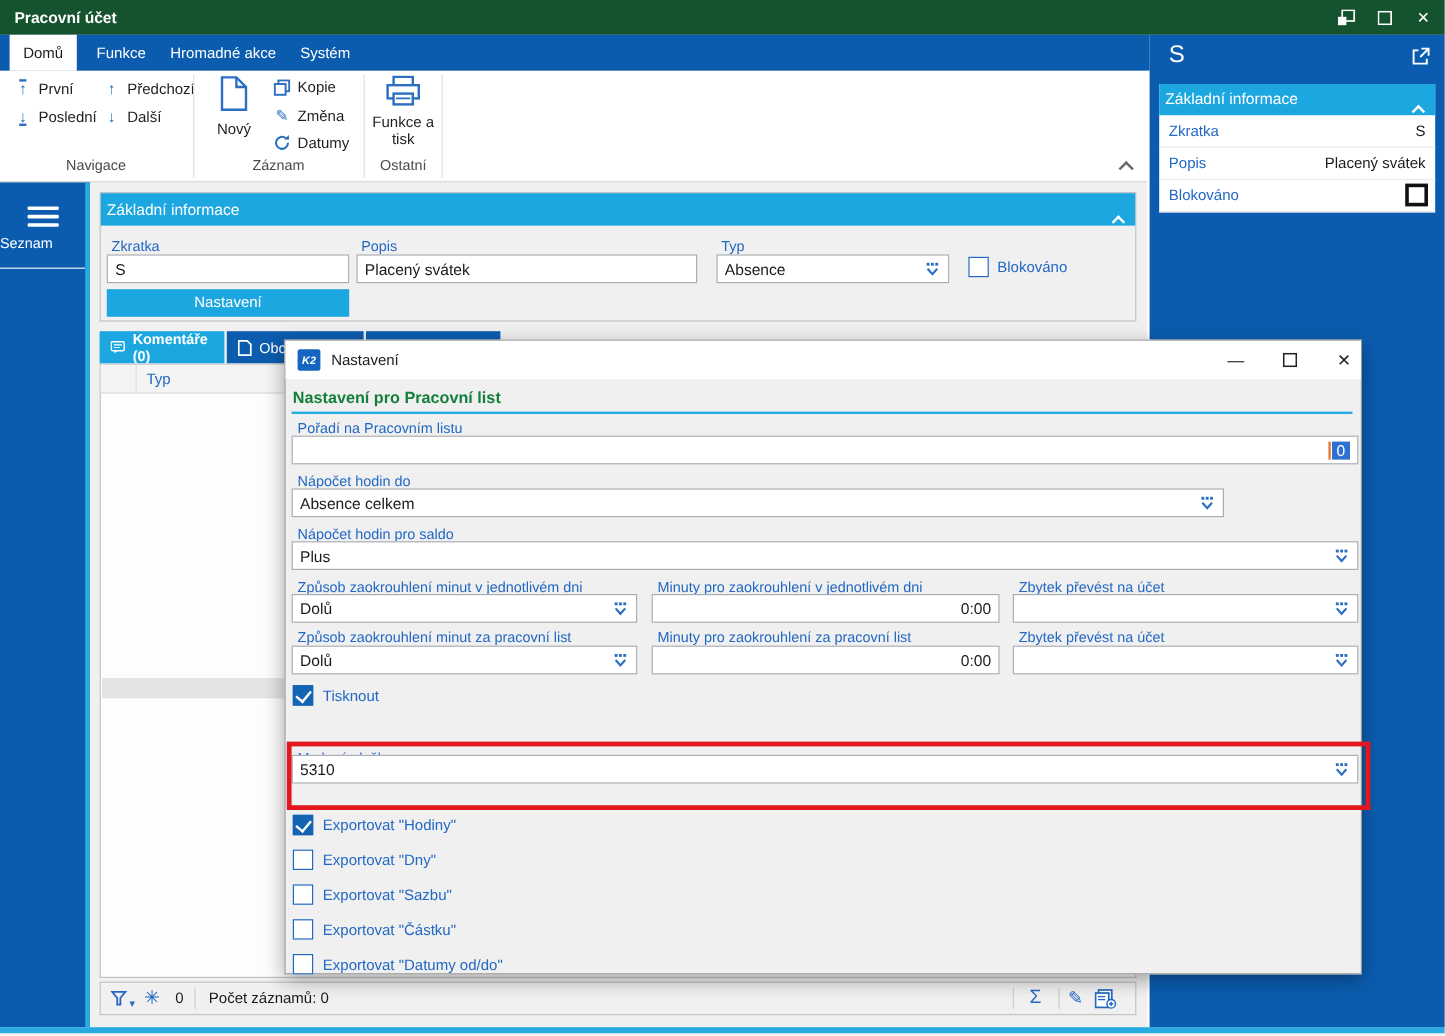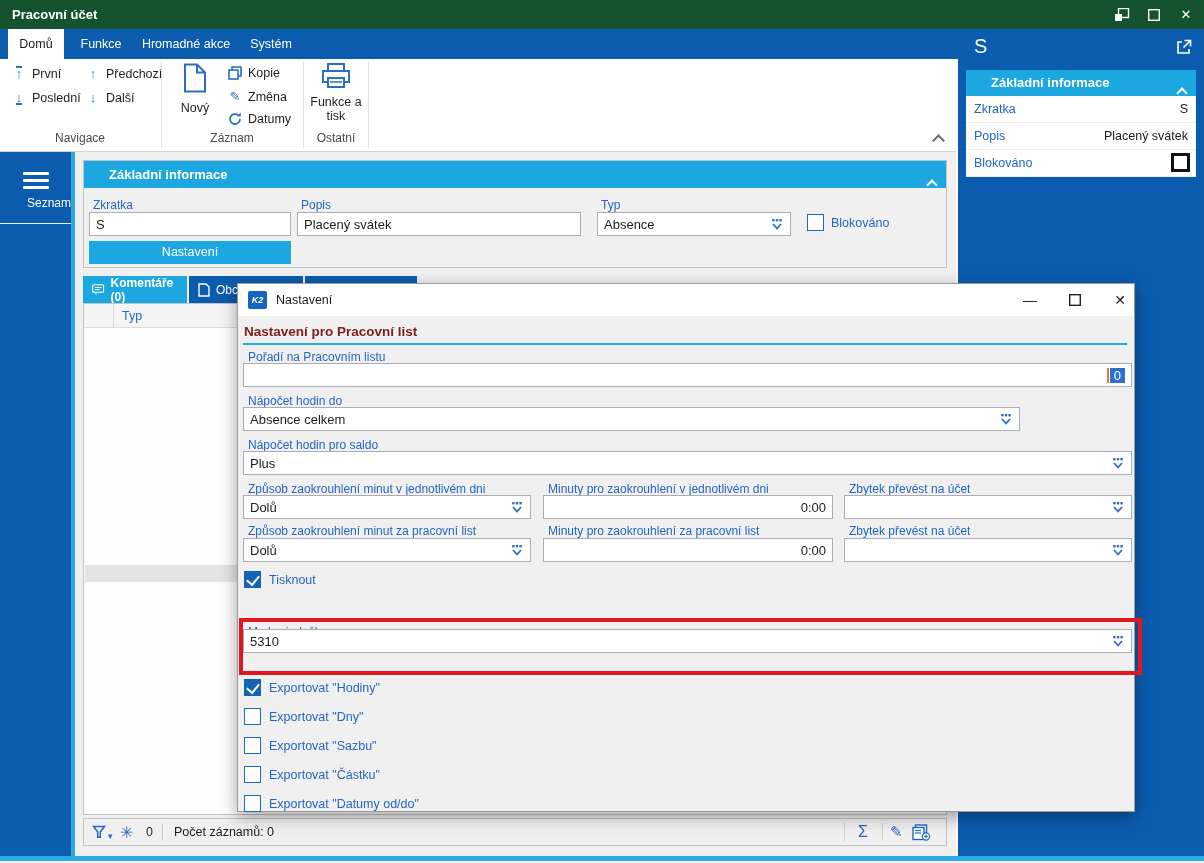--- a/index.html
+++ b/index.html
@@ -25,42 +25,42 @@
   .smallbtn .ic { color:#2a6fc2; font-size:13px; width:14px; text-align:center; }
   .bar-top { border-top:2px solid #2a6fc2; line-height:11px; display:inline-block; padding-top:0px; }
   .bar-bot { border-bottom:2px solid #2a6fc2; line-height:11px; display:inline-block; }
   .bigbtn { position:absolute; display:flex; flex-direction:column; align-items:center; font-size:12.5px; color:#1f1f1f; text-align:center; cursor:default; }
   .grouplabel { position:absolute; top:72px; font-size:12px; color:#4a4a4a; text-align:center; }
   .ribbon-chevron { position:absolute; left:934px; top:77px; width:9px; height:9px; border-left:2px solid #6a6a6a; border-top:2px solid #6a6a6a; transform:rotate(45deg); }
 
   
   .sidebar { position:absolute; left:0; top:152px; width:75px; height:704px; background:#0b5caf; }
   .sidebar::after { content:""; position:absolute; right:0; top:0; width:4px; height:100%; background:#29abe2; }
-  .sb-item { position:absolute; left:0; width:71px; color:#fff; font-size:12px; text-align:right; cursor:default; }
+  .sb-item { position:absolute; left:0; width:71px; color:#fff; font-size:12px; text-align:left; cursor:default; }
   .sb-item.active { background:#29abe2; width:75px; }
   .burger span { display:block; width:26px; height:3px; background:#fff; margin:4px auto; border-radius:1px; }
   .listicon span { display:block; width:20px; height:2px; background:#fff; margin:4px auto 0 28px; position:relative; }
   .listicon span::before { content:""; position:absolute; left:-6px; top:0; width:2px; height:2px; background:#fff; }
   .sb-sep { position:absolute; left:0; top:71px; width:71px; height:1px; background:#e8f2fb; }
 
   
   .lbl { position:absolute; color:#2268c3; font-size:12px; white-space:nowrap; }
   .inputbox { position:absolute; height:24px; background:#fff; border:1px solid #abadb3; display:flex; align-items:center; padding:0 6px; font-size:13px; color:#1b1b1b; }
   .inputbox .val { flex:1; white-space:nowrap; overflow:hidden; }
   .inputbox.right .val { text-align:right; }
   .ddicon { flex:none; margin-left:4px; }
   .cb { position:absolute; width:17px; height:17px; background:#fff; border:1px solid #2268c3; }
   .cb.checked { background:#1464b5; border-color:#1464b5; }
   .cb.checked::after { content:""; position:absolute; left:4px; top:1px; width:6px; height:10px; border:solid #fff; border-width:0 2px 2px 0; transform:rotate(40deg); }
   .cblabel { position:absolute; color:#2268c3; font-size:12.5px; white-space:nowrap; }
   .chevup { width:8px; height:8px; border-left:2px solid #fff; border-top:2px solid #fff; transform:rotate(45deg); display:inline-block; }
 
   
   .panel-zi { position:absolute; left:83px; top:160px; width:864px; height:108px; background:#f0f0f0; border:1px solid #c3c3c3; }
-  .cyanhdr { position:absolute; left:0; top:0; right:0; height:27px; background:#1da7e0; color:#fff; font-weight:bold; font-size:13px; line-height:27px; padding-left:25px; }
+  .cyanhdr { position:absolute; left:0; top:0; right:0; height:27px; background:#1da7e0; color:#fff; font-weight:normal; font-size:13px; line-height:27px; padding-left:5px; }
   .cyanhdr .chevwrap { position:absolute; right:10px; top:10px; }
   .btn-nastaveni { position:absolute; left:5px; top:80px; width:202px; height:23px; background:#1da7e0; color:#fff; font-size:12.5px; text-align:center; line-height:23px; cursor:default; }
 
   
   .tab2 { position:absolute; top:276px; height:27px; color:#fff; font-size:12px; display:flex; align-items:center; gap:6px; padding:0 9px; background:#0b5caf; cursor:default; }
   .tab2.active { background:#1da7e0; font-weight:bold; }
   .grid { position:absolute; left:83px; top:303px; width:864px; height:512px; background:#fdfdfd; border:1px solid #c3c3c3; }
   .gridhdr { position:absolute; left:0; top:0; right:0; height:24px; background:#f4f4f4; border-bottom:1px solid #dcdcdc; }
   .gridhdr .c0 { position:absolute; left:0; top:0; width:30px; height:24px; border-right:1px solid #dcdcdc; }
   .gridhdr .c1 { position:absolute; left:38px; top:0; line-height:24px; color:#2268c3; font-size:12.5px; }
@@ -85,21 +85,21 @@
   .rp-row.small .l { top:4px; font-size:12px; }
   .rp-row.small .v { top:5px; font-size:11.5px; }
   .blackcb { position:absolute; right:6px; top:3px; width:19px; height:19px; border:3px solid #111; background:#fff; }
 
   
   .dialog { position:absolute; left:237px; top:283px; width:898px; height:529px; background:#f0f0f0; border:1px solid #9b9b9b; box-shadow:0 5px 16px rgba(0,0,0,.35); }
   .dlg-titlebar { position:absolute; left:0; top:0; right:0; height:32px; background:#fff; }
   .k2logo { position:absolute; left:10px; top:7px; width:19px; height:18px; background:#1565c0; border-radius:2px; color:#fff; font-size:9px; font-weight:bold; font-style:italic; text-align:center; line-height:18px; }
   .dlg-title { position:absolute; left:38px; top:0; line-height:32px; font-size:12.5px; color:#1b1b1b; }
   .dlgctl { position:absolute; top:0; width:32px; height:32px; display:flex; align-items:center; justify-content:center; color:#222; font-size:14px; cursor:default; }
-  .sectionhdr { position:absolute; font-weight:bold; font-size:13.5px; color:#7f1d1d; }
+  .sectionhdr { position:absolute; font-weight:bold; font-size:13.5px; color:#15803d; }
   .underline { position:absolute; left:5px; right:7px; height:2px; background:#29abe2; }
   .redbox { position:absolute; left:1px; top:334px; width:903px; height:57px; border:4px solid #e0171c; z-index:30; pointer-events:none; }
   .sel0 { background:#2d71d0; color:#fff; padding:0 4px; }
   .caret { display:inline-block; width:2px; height:15px; background:#e07b39; margin-right:1px; vertical-align:middle; }
 </style>
 </head>
 <body>
 
 <div id="app">
 

